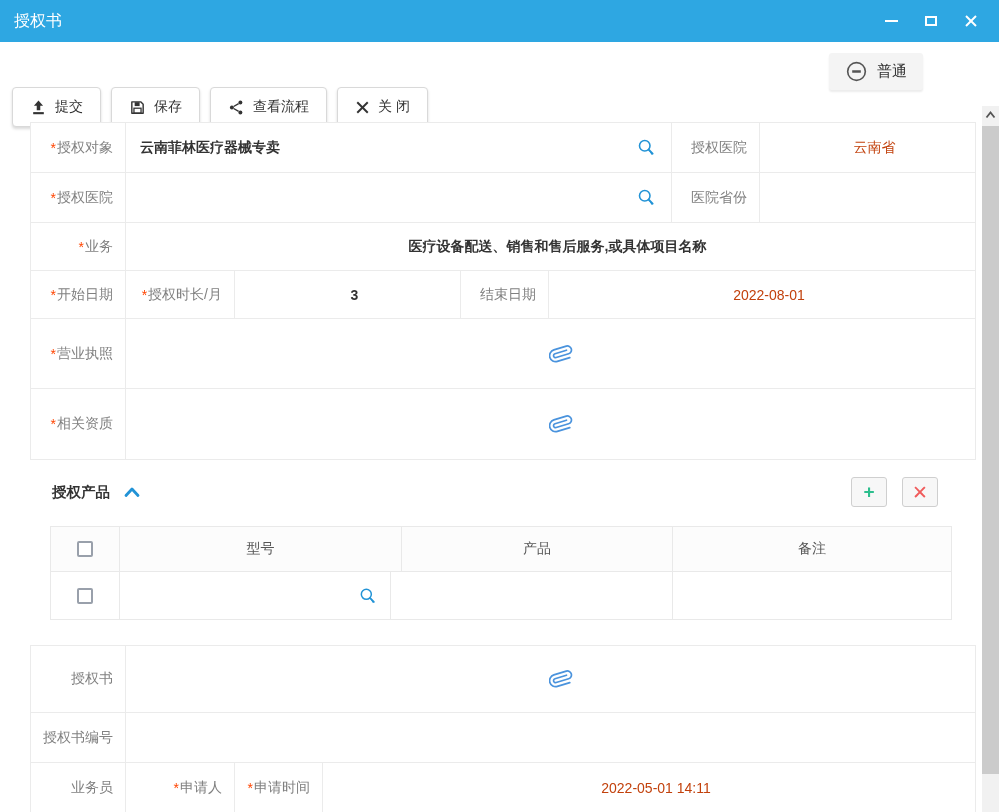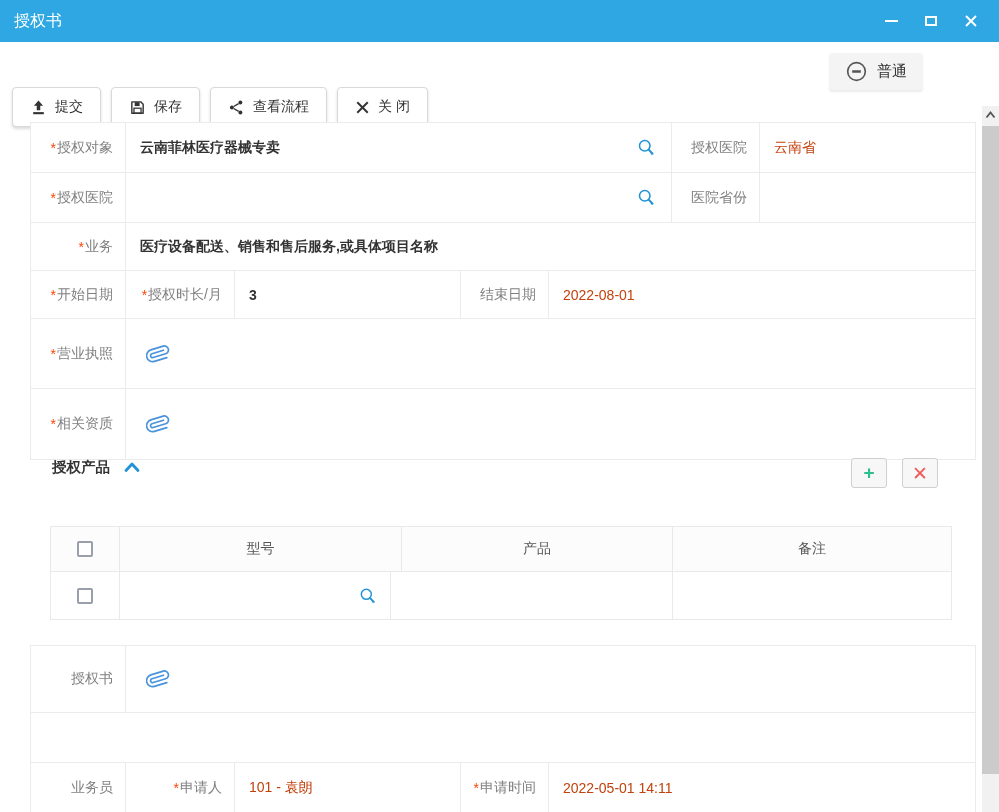--- a/index.html
+++ b/index.html
@@ -32,31 +32,31 @@
   .block2 { top:645px; }
   .frow { display:flex; align-items:stretch; border-bottom:1px solid #ebebeb; }
   .frow:last-child { border-bottom:none; }
   .h50{height:50px} .h48{height:48px} .h70{height:70px} .h67{height:67px} .h49{height:49px}
 
   .cell { display:flex; align-items:center; }
   .lbl { flex:none; justify-content:flex-end; text-align:right; padding-right:12px;
     color:#808080; font-size:14px; border-right:1px solid #ebebeb; }
   .wlbl { width:95px; } .wml { width:109px; } .wrl { width:88px; }
   .req { color:#ff4400; margin-right:1px; }
-  .val { flex:1; padding-left:14px; font-size:14px; }
+  .val { flex:1; padding-left:14px; font-size:14px;justify-content:center; }
   .val.bordered { border-right:1px solid #ebebeb; }
   .v-edit { color:#333; font-weight:bold; }
   .v-read { color:#c2410c; font-weight:normal; }
   .w211 { flex:none; width:211px; } .w226 { flex:none; width:226px; } .w546 { flex:none; width:546px; }
   .spacer { flex:1; }
   .icon-right { margin-right:14px; display:flex; align-items:center; cursor:pointer; }
 
   
   .section-hd { position:absolute; left:30px; top:458px; width:946px; height:68px;
-    display:flex; align-items:flex-start; padding-left:22px; }
+    display:flex; align-items:center; padding-left:22px; }
   .section-title { font-size:14.5px; font-weight:bold; color:#333; }
   .chev { margin-left:12px; display:flex; align-items:center; cursor:pointer; }
   .mini-btn { width:36px; height:30px; background:#f7f7f7; border:1px solid #cfcfcf; border-radius:3px;
     display:flex; align-items:center; justify-content:center; font-size:19px; font-weight:bold; cursor:pointer; }
   .mini-add { margin-left:auto; color:#2dbe8d; }
   .mini-del { margin-left:15px; margin-right:38px; color:#f05b5b; }
 
   
   .ptable { position:absolute; left:50px; top:526px; width:902px; border:1px solid #e9e9e9; background:#fff; }
   .prow { display:flex; align-items:stretch; border-bottom:1px solid #e9e9e9; }
@@ -321,35 +321,35 @@
           <svg width="24" height="24" viewBox="0 0 24 24">
               <g transform="rotate(28 12 12)">
                 <path d="M21.44 11.05l-9.19 9.19a6 6 0 0 1-8.49-8.49l9.19-9.19a4 4 0 1 1 5.66 5.66l-9.2 9.19a2 2 0 0 1-2.83-2.83l8.49-8.48" fill="none" stroke="#4a93dd" stroke-width="1.7" stroke-linecap="round" stroke-linejoin="round"></path>
               </g>
             </svg>
         </span>
       </div>
     </div>
 
     <div class="frow h50">
+      <div class="cell lbl wlbl">
+        <span>授权书编号</span>
+      </div>
       <div class="cell val">
         <span class="v-read"></span>
       </div>
     </div>
 
     <div class="frow h49">
       <div class="cell lbl wlbl">
         <span>业务员</span>
       </div>
       <div class="cell lbl wml">
         <span class="req">*</span>
         <span>申请人</span>
-      </div>
-      <div class="cell val bordered w226">
-        <span class="v-read">101 - 袁朗</span>
       </div>
       <div class="cell lbl wrl">
         <span class="req">*</span>
         <span>申请时间</span>
       </div>
       <div class="cell val">
         <span class="v-read">2022-05-01 14:11</span>
       </div>
     </div>
 

